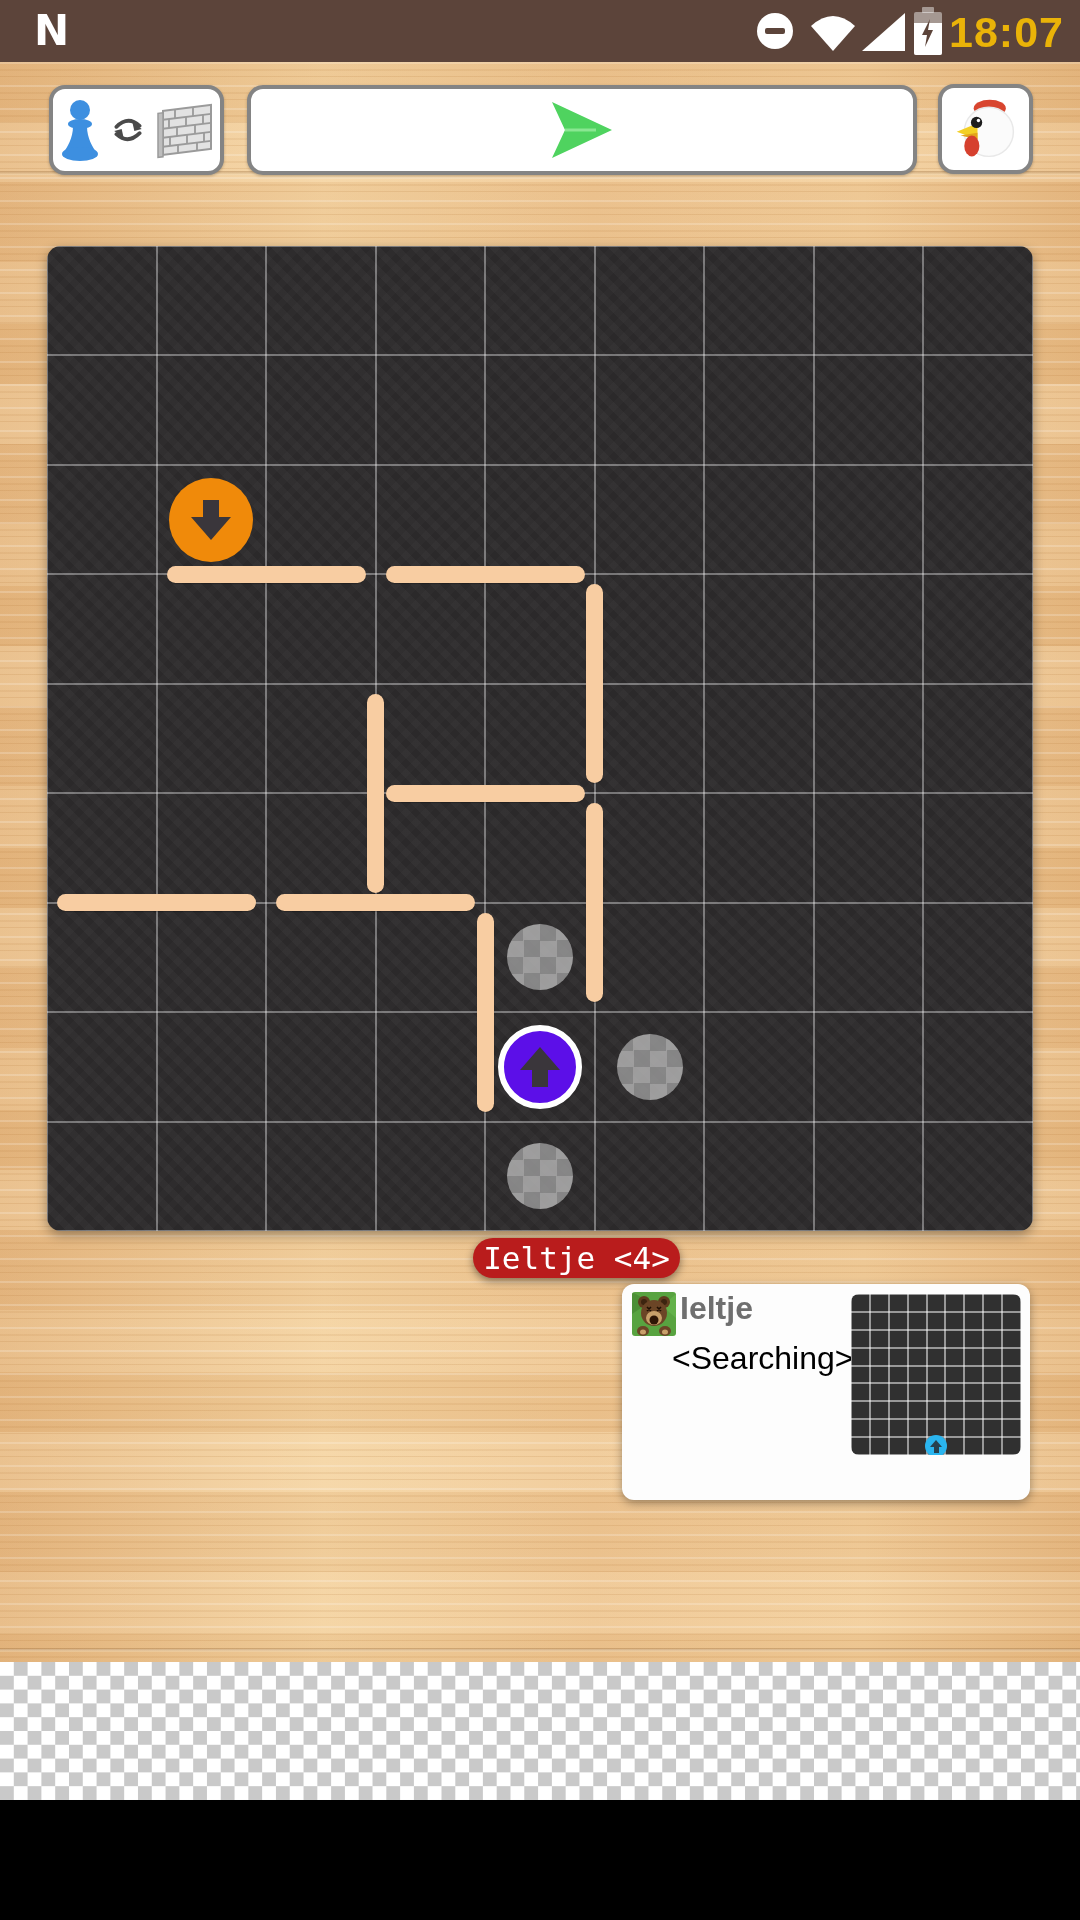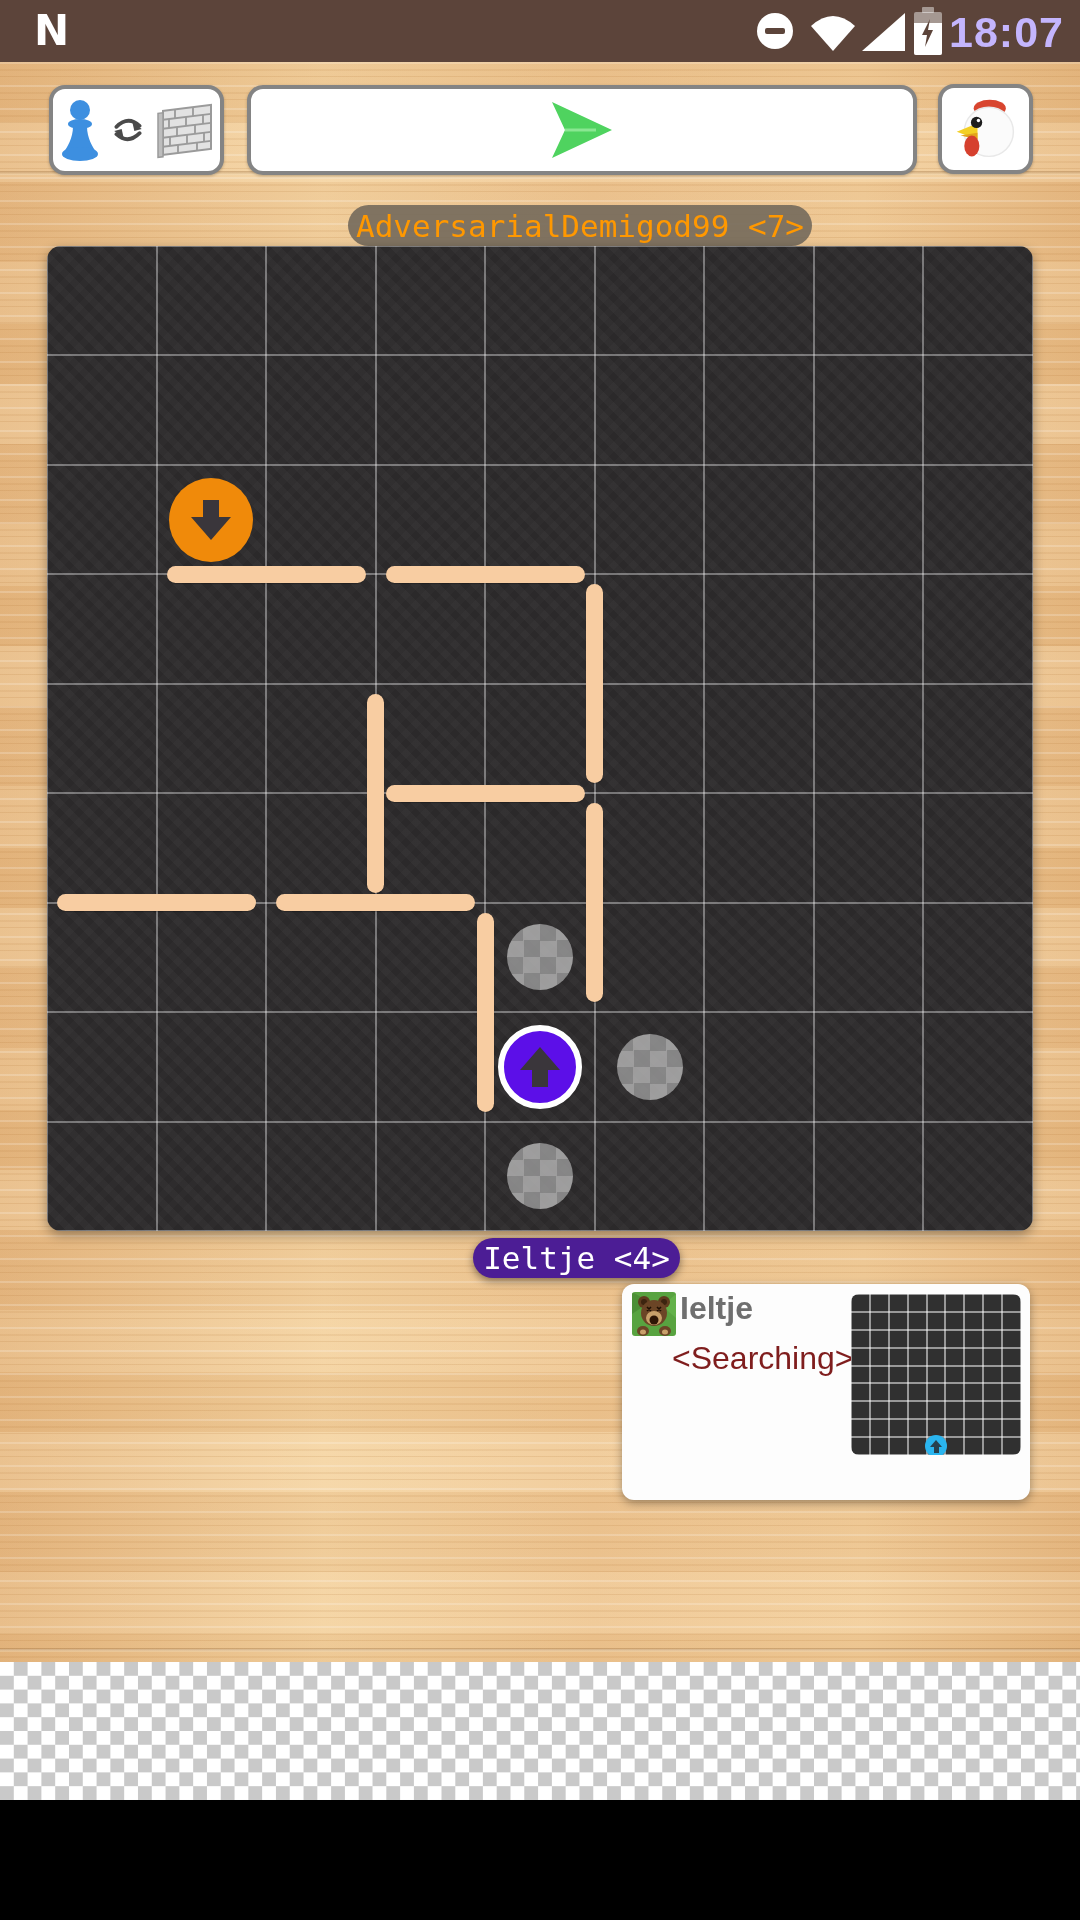--- a/index.html
+++ b/index.html
@@ -4,21 +4,21 @@
 <style>
   html,body{margin:0;padding:0;background:#222;}
   *{box-sizing:border-box;}
   #screen{position:relative;width:1080px;height:1920px;overflow:hidden;
           font-family:"Liberation Sans","DejaVu Sans",sans-serif;background:#000;}
 
   
   .status-bar{position:absolute;left:0;top:0;width:1080px;height:62px;background:#5c443a;}
   .sb-n{position:absolute;left:34px;top:0;height:62px;line-height:62px;color:#fff;
         font-weight:bold;font-size:42px;font-family:"DejaVu Sans",sans-serif;}
-  .sb-time{position:absolute;right:16px;top:0;height:60px;line-height:64px;color:#c4b5fd;
+  .sb-time{position:absolute;right:16px;top:0;height:60px;line-height:64px;color:#eab308;
            font-size:43px;font-weight:600;letter-spacing:1px;}
   .sb-dnd{position:absolute;left:757px;top:13px;width:36px;height:36px;background:#fff;border-radius:50%;}
   .sb-dnd::after{content:"";position:absolute;left:8px;top:15px;width:20px;height:6px;background:#5c443a;border-radius:2px;}
   .sb-ico{position:absolute;top:12px;}
 
   
   .wood{position:absolute;left:0;top:62px;width:1080px;height:1600px;
     background-color:#eec897;
     background-image:
       repeating-linear-gradient(to bottom, rgba(255,255,255,0.20) 0 2px, rgba(0,0,0,0) 2px 7px,
@@ -36,21 +36,21 @@
   #mode-btn{left:49px;top:85px;width:175px;height:90px;gap:6px;}
   #send-btn{left:247px;top:85px;width:670px;height:90px;}
   #chicken-btn{left:938px;top:84px;width:95px;height:90px;}
 
   
   .pill{position:absolute;border-radius:22px;text-align:center;
         font-family:"DejaVu Sans Mono","Liberation Mono",monospace;white-space:nowrap;}
   #opp-pill{left:348px;top:205px;width:464px;height:41px;line-height:42px;
             background:rgba(118,107,92,0.92);color:#ff9800;font-size:31px;}
   #me-pill{left:473px;top:1238px;width:207px;height:40px;line-height:41px;
-           background:#4c1d95;color:#fff;font-size:31px;box-shadow:0 3px 8px rgba(0,0,0,0.45);}
+           background:#b91c1c;color:#fff;font-size:31px;box-shadow:0 3px 8px rgba(0,0,0,0.45);}
 
   
   #board{position:absolute;left:47px;top:246px;width:986px;height:985px;border-radius:14px;
      background-color:#2e2c2d;overflow:hidden;box-shadow:0 4px 12px rgba(0,0,0,0.35);
      background-image:
        repeating-linear-gradient(45deg, rgba(255,255,255,0.028) 0 7px, rgba(0,0,0,0) 7px 14px),
        repeating-linear-gradient(135deg, rgba(0,0,0,0.07) 0 7px, rgba(0,0,0,0) 7px 14px);}
   #grid{position:absolute;left:0;top:0;right:0;bottom:0;
      background-image:
        repeating-linear-gradient(to right, rgba(255,255,255,0.36) 0 2px, rgba(0,0,0,0) 2px 109.55px),
@@ -67,21 +67,21 @@
   .barrow .shaft{width:16px;height:17px;background:#3a363b;}
   .barrow .head{width:0;height:0;border-left:20px solid transparent;border-right:20px solid transparent;}
   .barrow.down .head{border-top:23px solid #3a363b;}
   .barrow.up .head{border-bottom:23px solid #3a363b;order:-1;}
 
   
   #card{position:absolute;left:622px;top:1284px;width:408px;height:216px;background:#fdfdfd;
         border-radius:12px;box-shadow:0 3px 10px rgba(0,0,0,0.35);}
   #card .avatar{position:absolute;left:10px;top:8px;width:44px;height:44px;border-radius:3px;overflow:hidden;}
   #card .name{position:absolute;left:58px;top:6px;font-size:32px;font-weight:bold;color:#6f6f6f;}
-  #card .status{position:absolute;left:50px;top:56px;font-size:32px;color:#7f1d1d;}
+  #card .status{position:absolute;left:50px;top:56px;font-size:32px;color:#000000;}
   #mini-board{position:absolute;right:9px;top:10px;width:170px;height:161px;border-radius:8px;
      background-color:#303030;overflow:hidden;
      background-image:
        repeating-linear-gradient(to right, rgba(255,255,255,0.5) 0 2px, rgba(0,0,0,0) 2px 18.89px),
        repeating-linear-gradient(to bottom, rgba(255,255,255,0.5) 0 2px, rgba(0,0,0,0) 2px 17.89px);
      background-position:-1px -1px;}
   #mini-piece{position:absolute;width:22px;height:22px;border-radius:50%;
      display:flex;flex-direction:column;align-items:center;justify-content:center;}
   #mini-piece .mhead{width:0;height:0;border-left:6px solid transparent;border-right:6px solid transparent;
      border-bottom:7px solid #27414f;}
@@ -176,21 +176,20 @@
       <circle cx="39" cy="39" r="26" fill="#fbfbfb"></circle>
       <circle cx="39" cy="39" r="26" fill="none" stroke="#e8e8e8" stroke-width="1.5"></circle>
       <polygon points="5,39 27,30 27,47" fill="#f3cf25"></polygon>
       <polygon points="9,43 27,40 27,47" fill="#e2a31c"></polygon>
       <ellipse cx="21" cy="54" rx="8" ry="11" fill="#d6402e"></ellipse>
       <circle cx="26" cy="29" r="6" fill="#1d1d1d"></circle>
       <circle cx="28" cy="27" r="1.8" fill="#ffffff"></circle>
     </svg>
   </div>
 
-  <div class="pill" id="opp-pill">AdversarialDemigod99 &lt;7&gt;</div>
 
   <div id="board">
     <div id="grid"></div>
   <div class="wall" style="background: rgb(248, 205, 162); left: 119.556px; top: 319.833px; width: 199.111px; height: 17px;"></div>
       <div class="wall" style="background: rgb(248, 205, 162); left: 338.667px; top: 319.833px; width: 199.111px; height: 17px;"></div>
       <div class="wall" style="background: rgb(248, 205, 162); left: 539.278px; top: 338.333px; width: 17px; height: 198.889px;"></div>
       <div class="wall" style="background: rgb(248, 205, 162); left: 320.167px; top: 447.778px; width: 17px; height: 198.889px;"></div>
       <div class="wall" style="background: rgb(248, 205, 162); left: 338.667px; top: 538.722px; width: 199.111px; height: 17px;"></div>
       <div class="wall" style="background: rgb(248, 205, 162); left: 539.278px; top: 557.222px; width: 17px; height: 198.889px;"></div>
       <div class="wall" style="background: rgb(248, 205, 162); left: 10px; top: 648.167px; width: 199.111px; height: 17px;"></div>

